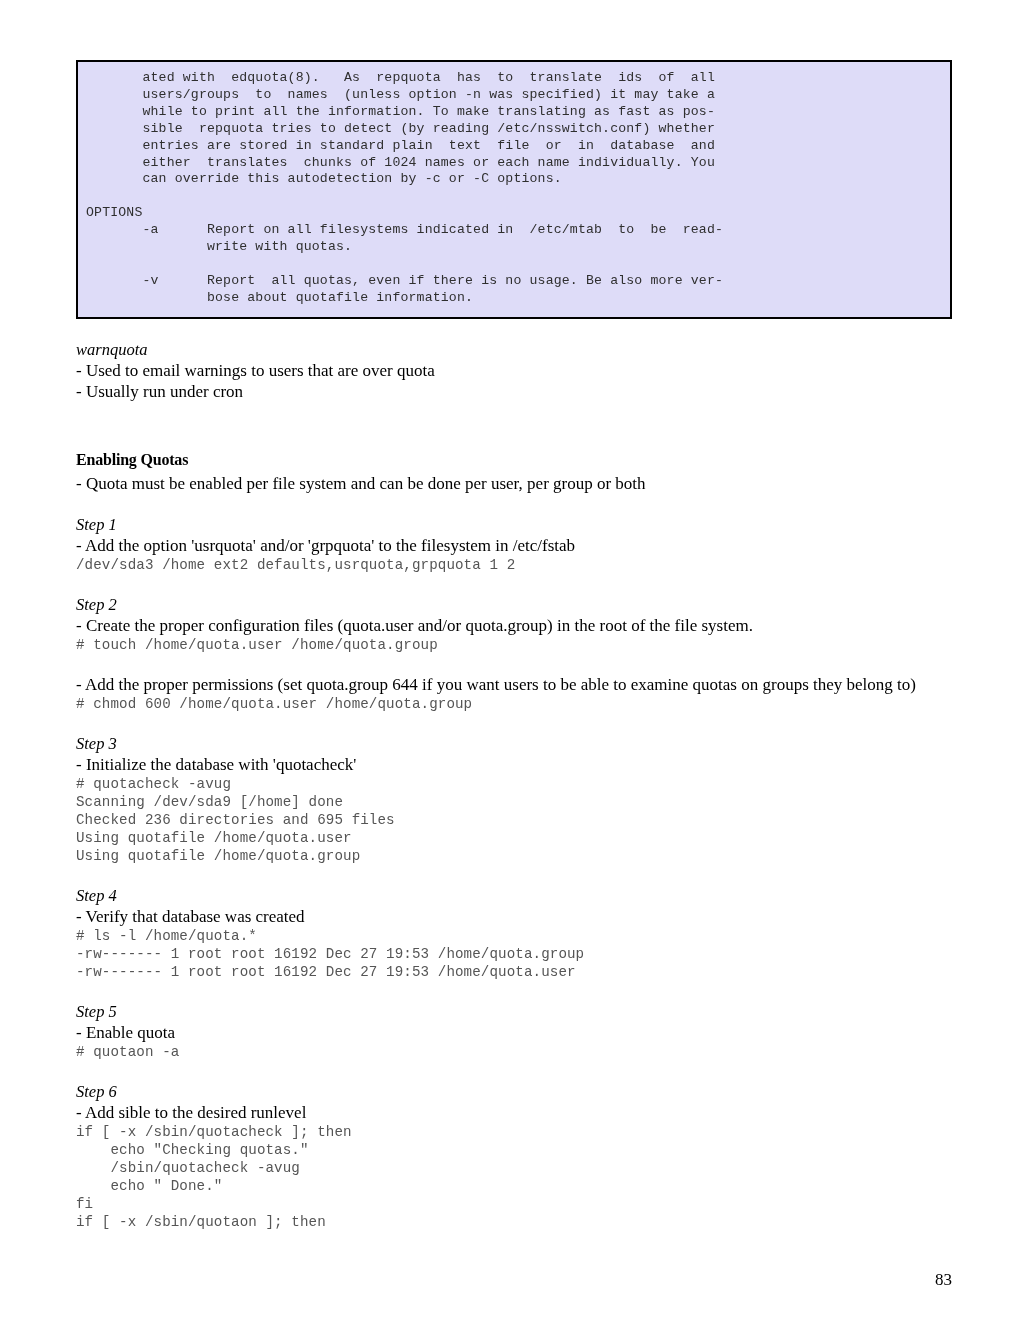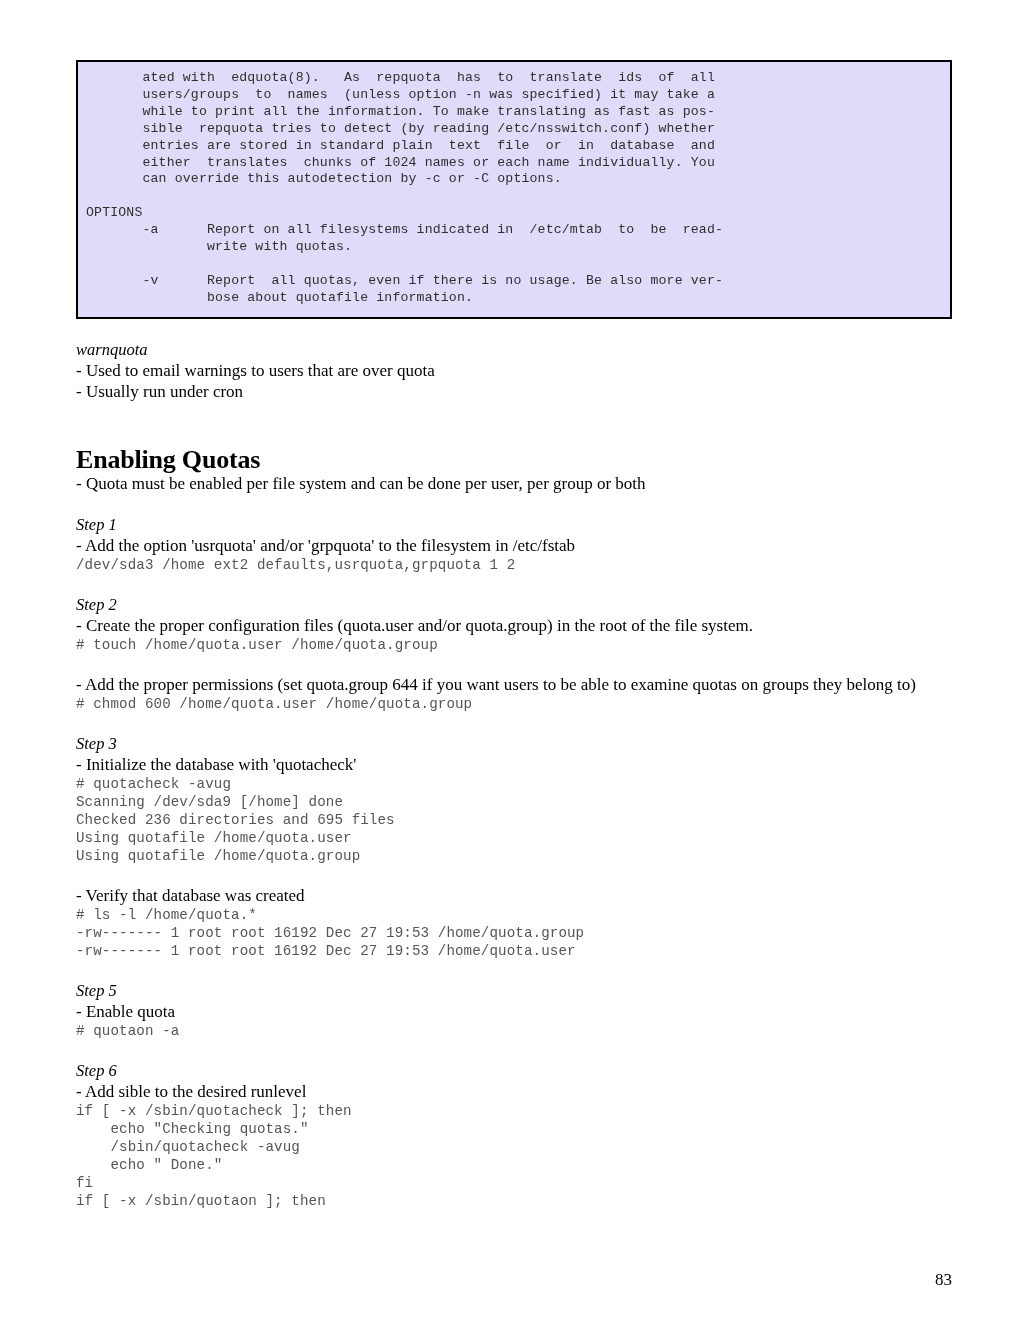--- a/index.html
+++ b/index.html
@@ -53,21 +53,21 @@
     font-family: "Liberation Serif", "DejaVu Serif", serif;
     font-weight: normal;
     font-style: italic;
     font-size: 16.5px;
     line-height: 21px;
     margin: 0;
   }
   .h2 {
     font-family: "Liberation Serif", "DejaVu Serif", serif;
     font-weight: bold;
-    font-size: 26px;
+    font-size: 16px;
     line-height: 27px;
     margin: 0;
     letter-spacing: -0.2px;
   }
   .bullet {
     font-size: 17px;
     line-height: 21px;
     margin: 0;
     white-space: nowrap;
   }
@@ -164,20 +164,21 @@
       <pre class="term"># quotacheck -avug
 Scanning /dev/sda9 [/home] done
 Checked 236 directories and 695 files
 Using quotafile /home/quota.user
 Using quotafile /home/quota.group</pre>
     </div>
 
     <div class="gap-md"></div>
 
     <div class="step-block">
+      <div class="sub-head">Step 4</div>
       <div class="bullet">- Verify that database was created</div>
       <pre class="term"># ls -l /home/quota.*
 -rw------- 1 root root 16192 Dec 27 19:53 /home/quota.group
 -rw------- 1 root root 16192 Dec 27 19:53 /home/quota.user</pre>
     </div>
 
     <div class="gap-md"></div>
 
     <div class="step-block">
       <div class="sub-head">Step 5</div>

